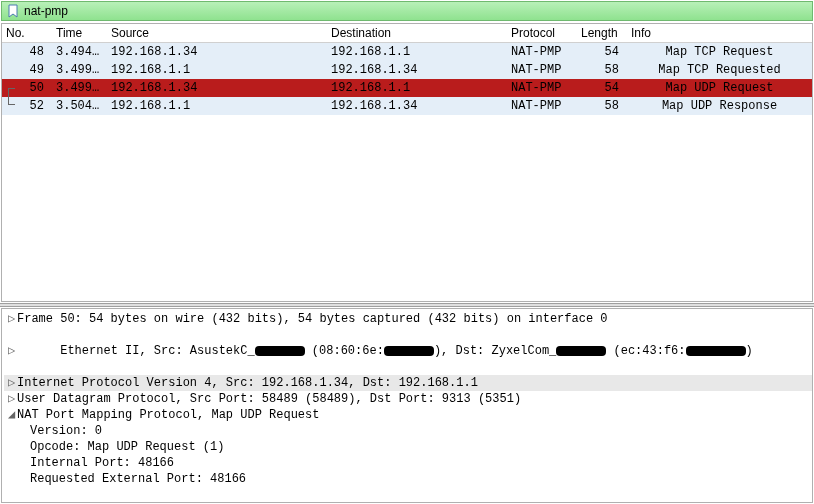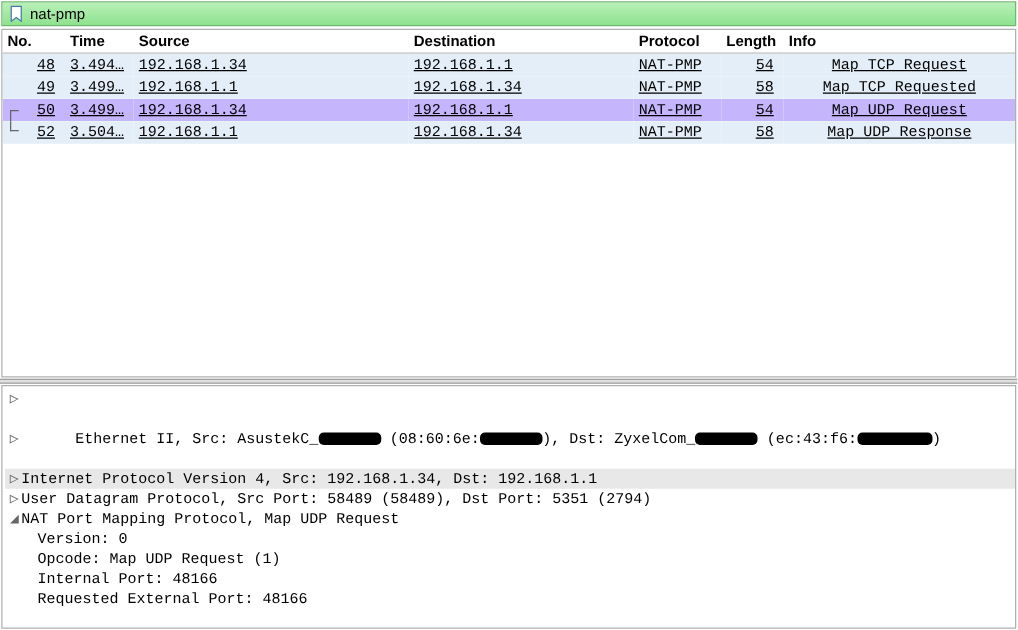--- a/index.html
+++ b/index.html
@@ -40,36 +40,36 @@
     border: 1px solid #b0b0b0;
     margin: 1px;
   }
   table.packets {
     border-collapse: collapse;
     width: 100%;
     table-layout: fixed;
   }
   table.packets th {
     text-align: left;
-    font-weight: bold;
+    font-weight: normal;
     background: #ffffff;
     border-bottom: 1px solid #d0d0d0;
     padding: 2px 4px;
     font-size: 12px;
     white-space: nowrap;
   }
   table.packets td {
     padding: 2px 4px;
     font-family: Consolas, "Courier New", monospace;
     font-size: 12px;
     white-space: nowrap;
     overflow: hidden;
   }
-  tr.pk { background: #e4eef8; text-decoration: underline; }
-  tr.sel { background: #c4b5fd; }
+  tr.pk { background: #e4eef8; }
+  tr.sel { background: #b91c1c; }
   .col-no { width: 50px; text-align: right; padding-right: 8px !important; }
   .col-time { width: 55px; margin-left: 31px; }
   .col-src { width: 220px; }
   .col-dst { width: 180px; }
   .col-proto { width: 70px; }
   .col-len { width: 50px; text-align: right; padding-right: 8px !important; }
   .col-info { width: auto; text-align: center; }
   .bracket-cell { position: relative; }
   .bracket-start::before, .bracket-end::before {
     content: "";
@@ -190,34 +190,35 @@
         </tr>
       </tbody>
   </table>
 </div>
 
 <div class="divider"></div>
 
 <div class="detail-pane">
   <div class="tree-row">
     <span class="tw">▷</span>
+    <span>Frame 50: 54 bytes on wire (432 bits), 54 bytes captured (432 bits) on interface 0</span>
   </div>
   <div class="tree-row">
     <span class="tw">▷</span>
     <span>
       <span>Ethernet II, Src: AsustekC_</span><span class="redacted" style="width:50px"></span><span> (08:60:6e:</span><span class="redacted" style="width:50px"></span><span>), Dst: ZyxelCom_</span><span class="redacted" style="width:50px"></span><span> (ec:43:f6:</span><span class="redacted" style="width:60px"></span><span>)</span>
     </span>
   </div>
   <div class="tree-row sel">
     <span class="tw">▷</span>
     <span>Internet Protocol Version 4, Src: 192.168.1.34, Dst: 192.168.1.1</span>
   </div>
   <div class="tree-row">
     <span class="tw">▷</span>
-    <span>User Datagram Protocol, Src Port: 58489 (58489), Dst Port: 5351 (2794)</span>
+    <span>User Datagram Protocol, Src Port: 58489 (58489), Dst Port: 9313 (5351)</span>
   </div>
   <div class="tree-row">
     <span class="tw">◢</span>
     <span>NAT Port Mapping Protocol, Map UDP Request</span>
   </div>
   <div class="tree-row indent1"><span>Version: 0</span></div>
   <div class="tree-row indent1"><span>Opcode: Map UDP Request (1)</span></div>
   <div class="tree-row indent1"><span>Internal Port: 48166</span></div>
   <div class="tree-row indent1"><span>Requested External Port: 48166</span></div>
 

